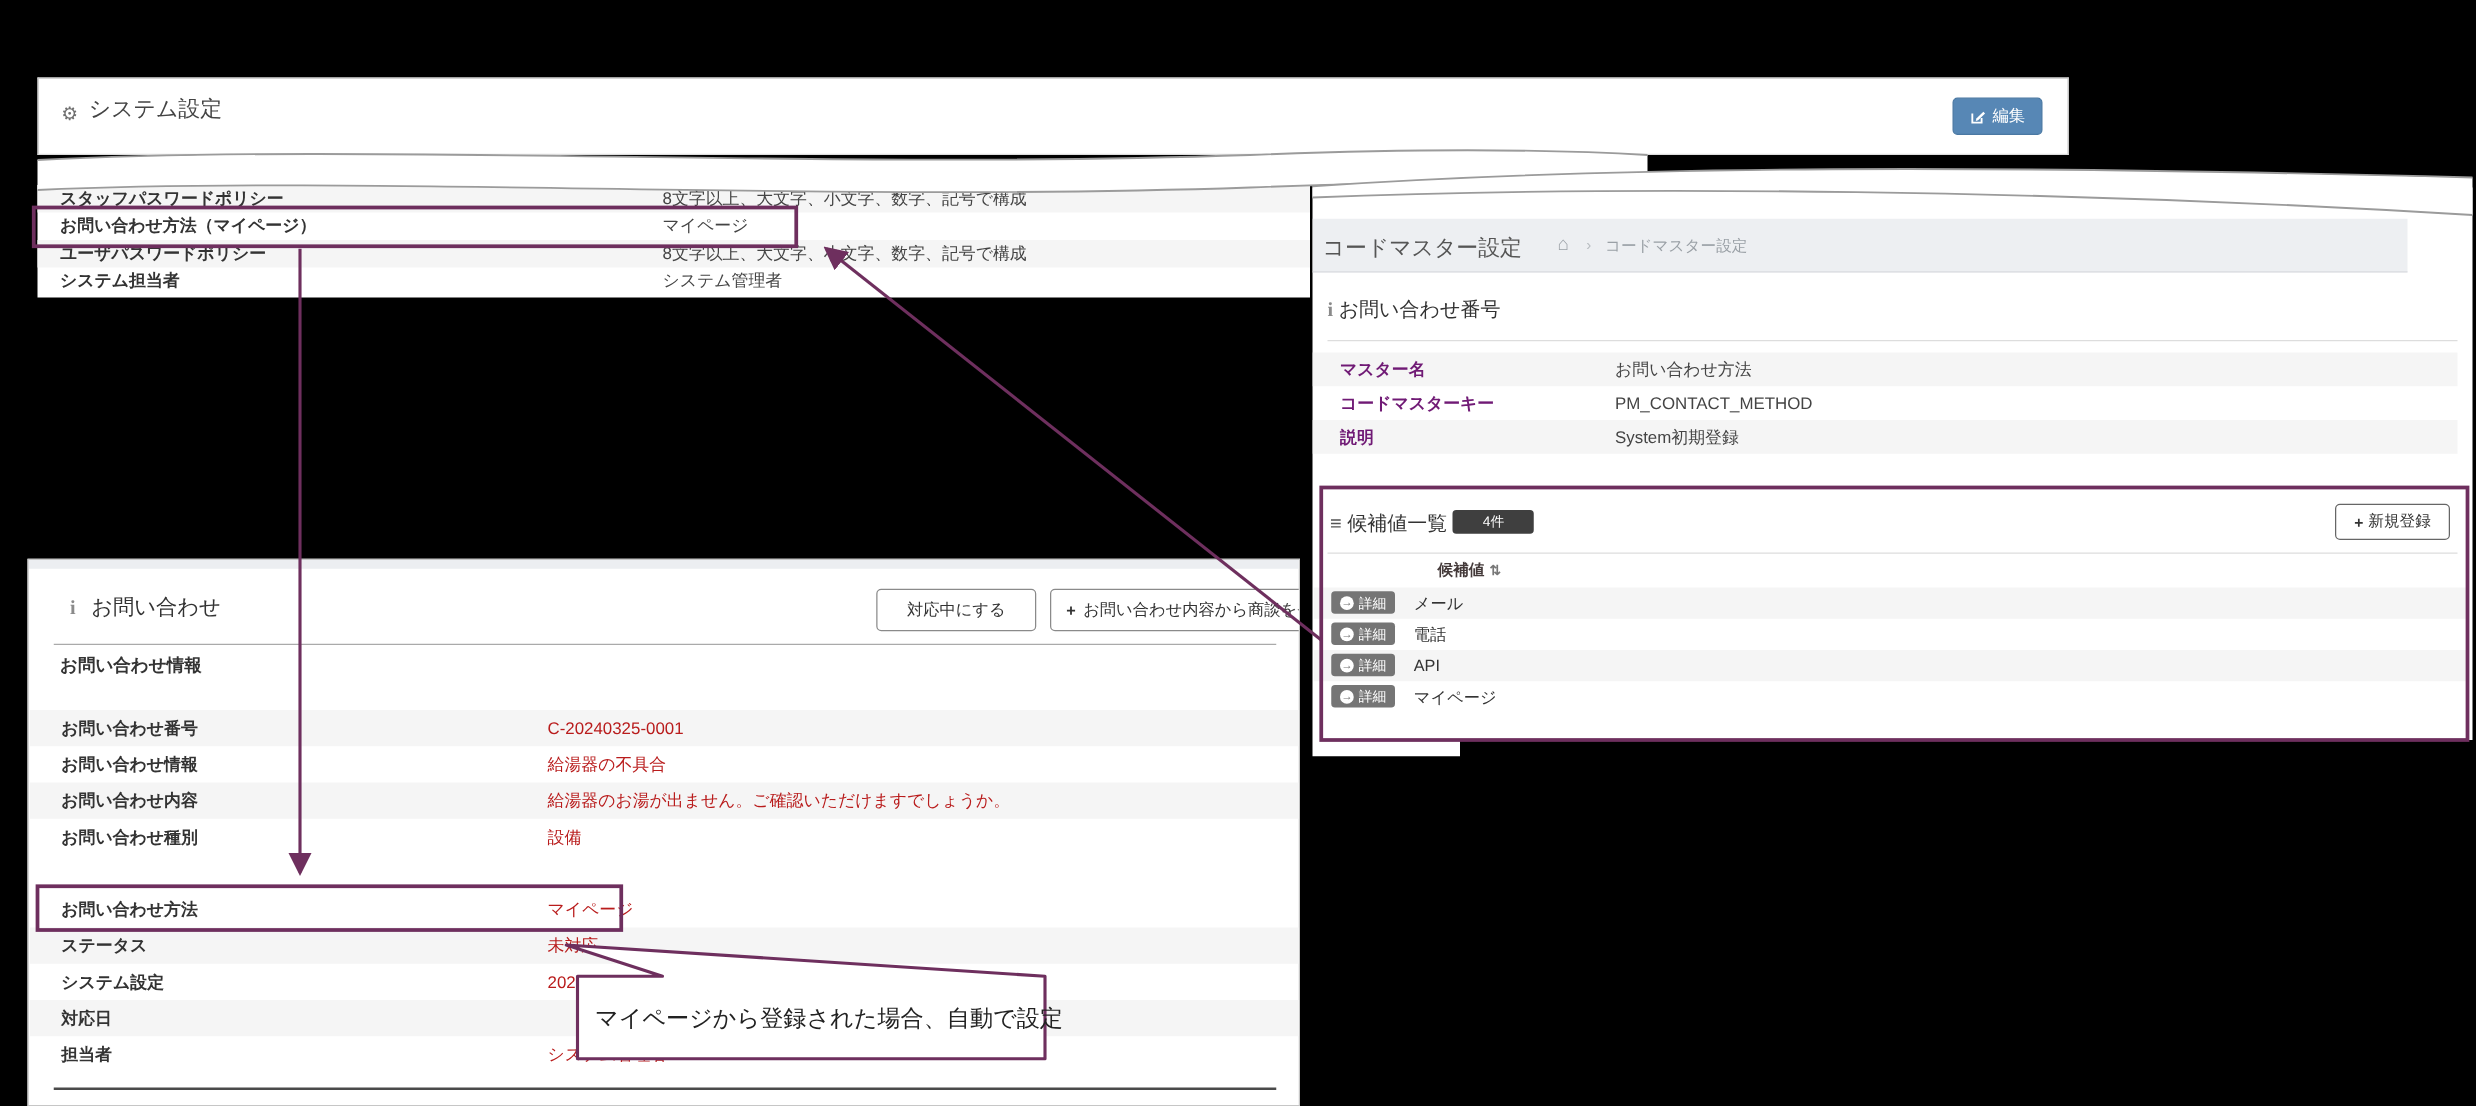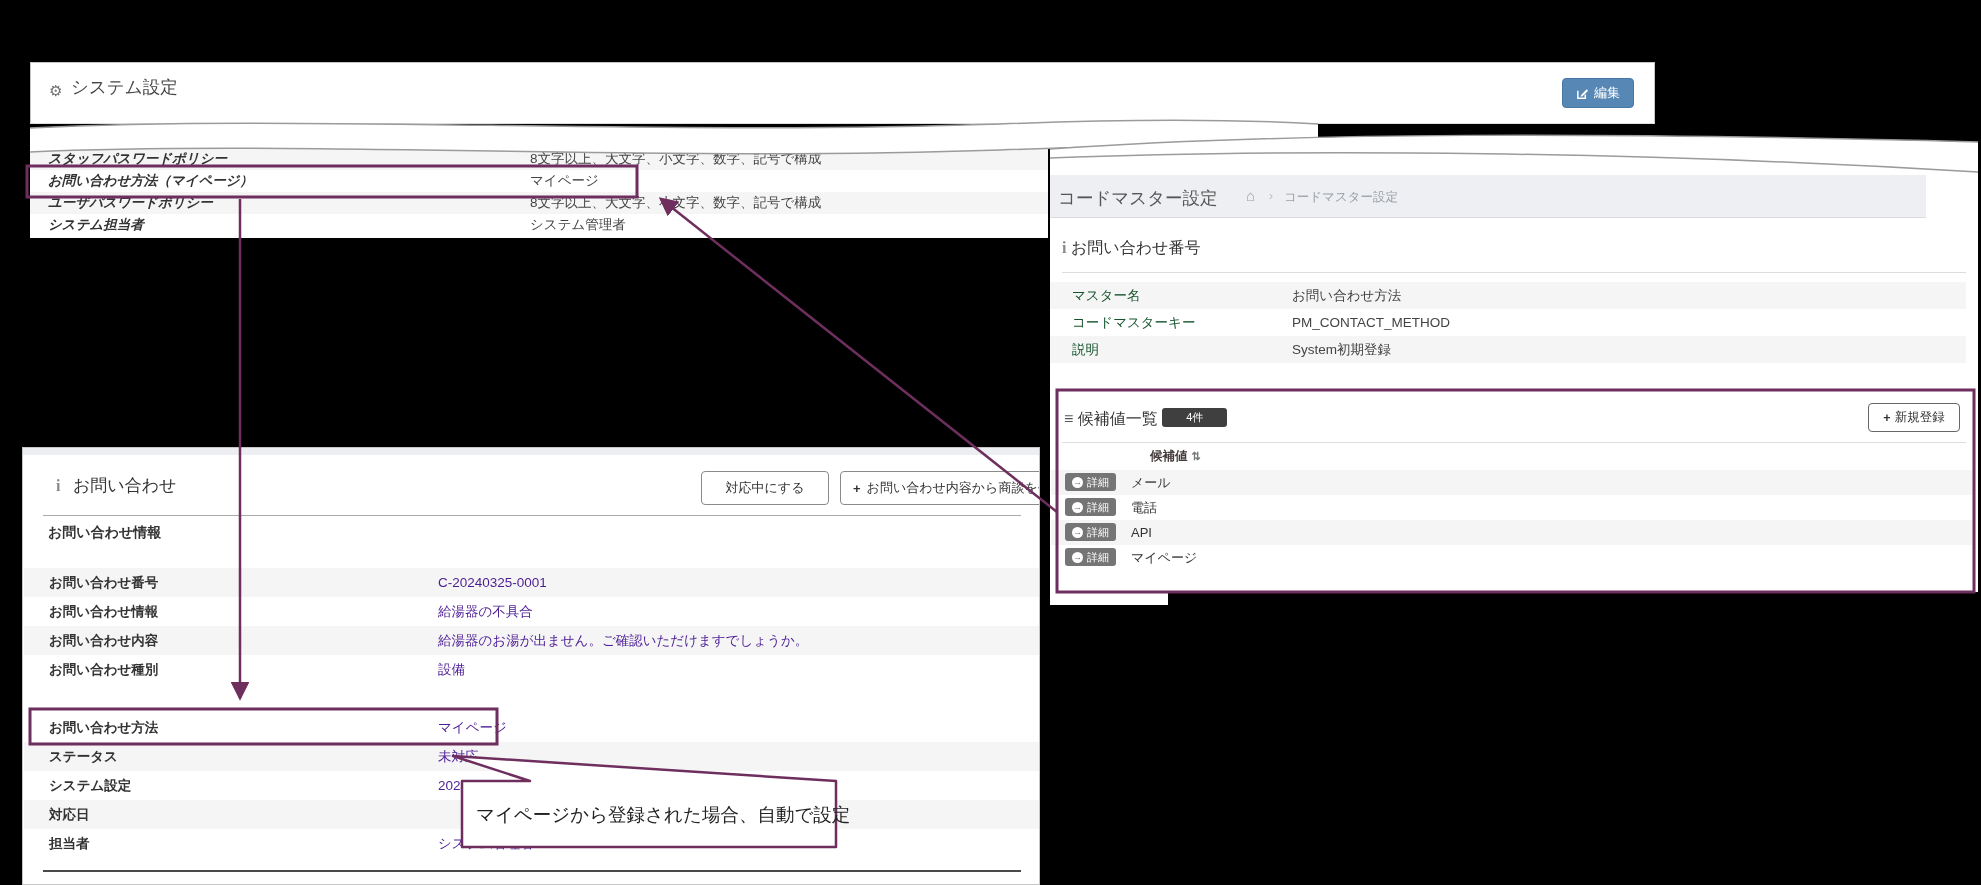--- a/index.html
+++ b/index.html
@@ -10,37 +10,37 @@
   .top-card{left:30px;top:62px;width:1625px;height:62px;background:#fff;
             border:1px solid #c6c6c6;border-bottom:1px solid #ddd;box-sizing:border-box;z-index:10;}
   .top-card .gear{position:absolute;left:18px;top:19px;font-size:15px;color:#6f6f6f;}
   .top-card h1{position:absolute;left:40px;top:12px;margin:0;font-size:17.5px;font-weight:normal;color:#444;}
   .edit-btn{position:absolute;right:20px;top:15px;width:72px;height:30px;background:#5787b5;
             border:1px solid #4a78a3;border-radius:4px;color:#fff;font-size:13px;
             display:flex;align-items:center;justify-content:center;gap:5px;cursor:pointer;}
   
   .sys-table{left:30px;top:148px;width:1018px;height:90px;background:#fff;z-index:10;}
   .trow{position:absolute;left:0;width:1018px;height:22px;line-height:22px;}
-  .trow .lbl{position:absolute;left:18px;font-weight:bold;font-size:13.5px;color:#333;white-space:nowrap;font-style:italic;}
+  .trow .lbl{position:absolute;left:18px;font-weight:bold;font-size:13.5px;color:#333;white-space:nowrap;}
   .trow .val{position:absolute;left:500px;font-size:13.5px;color:#444;white-space:nowrap;text-align:right;}
   .alt{background:#f5f5f5;}
   
   .cm-panel{left:1050px;top:150px;width:928px;height:442px;background:#fff;z-index:20;overflow:hidden;}
   .cm-stub{left:1050px;top:592px;width:118px;height:13px;background:#fff;z-index:20;}
   .cm-head{position:absolute;left:0;top:25px;width:876px;height:43px;background:#edeff2;
            border-bottom:1px solid #d9dcdf;box-sizing:border-box;}
   .cm-head .title{position:absolute;left:8px;top:11px;font-size:17.5px;color:#555;white-space:nowrap;}
   .crumb-home{position:absolute;left:196px;top:12px;font-size:15px;color:#9aa0a6;}
   .crumb-sep{position:absolute;left:219px;top:14px;font-size:12px;color:#b8bcc0;}
   .crumb-cur{position:absolute;left:234px;top:14px;font-size:12.5px;color:#9aa0a6;white-space:nowrap;}
   .i-icon{font-family:"Liberation Serif",serif;font-weight:bold;font-size:16px;color:#8a8a8a;}
   .sec-head{position:absolute;font-size:16px;color:#333;white-space:nowrap;}
   .rule{position:absolute;height:0;border-top:1px solid #ddd;}
   .cmrow{position:absolute;left:0;width:916px;height:27px;line-height:27px;}
-  .cmrow .lbl{position:absolute;left:22px;font-weight:normal;font-size:13.5px;color:#14532d;}
+  .cmrow .lbl{position:absolute;left:22px;font-weight:bold;font-size:13.5px;color:#701a75;}
   .cmrow .val{position:absolute;left:242px;font-size:13.5px;color:#444;}
   .badge{display:inline-block;background:#3f3f3f;color:#fff;font-size:11px;border-radius:3px;
          padding:2px 24px;vertical-align:3px;}
   .new-btn{position:absolute;left:818px;top:253px;width:92px;height:29px;background:#fff;
            border:1px solid #666;border-radius:4px;font-size:12.5px;color:#333;
            display:flex;align-items:center;justify-content:center;gap:4px;cursor:pointer;}
   .cand-header{position:absolute;left:100px;top:298px;font-size:12.5px;font-weight:bold;color:#443a3a;cursor:pointer;}
   .sort-ic{font-size:11px;color:#777;margin-left:4px;}
   .candrow{position:absolute;left:1px;width:922px;height:25px;line-height:25px;}
   .candrow .val{position:absolute;left:80px;font-size:13px;color:#333;}
@@ -54,21 +54,21 @@
              border:1px solid #c6c6c6;box-sizing:border-box;z-index:40;overflow:hidden;}
   .inq-topstrip{position:absolute;left:0;top:0;width:100%;height:7px;background:#eceef1;}
   .inq-panel .head{position:absolute;left:33px;top:26px;}
   .inq-panel .head .t{font-size:17px;color:#333;margin-left:8px;}
   .act-btn{position:absolute;top:23px;height:34px;background:#fff;border:1px solid #8a8a8a;
            border-radius:4px;font-size:13px;color:#333;display:flex;align-items:center;
            justify-content:flex-start;padding:0 12px;gap:6px;white-space:nowrap;
            box-sizing:border-box;cursor:pointer;overflow:hidden;}
   .inqrow{position:absolute;left:1px;width:1016px;height:29px;line-height:29px;}
   .inqrow .lbl{position:absolute;left:25px;font-weight:bold;font-size:13.5px;color:#333;}
-  .inqrow .val{position:absolute;left:414px;font-size:13.5px;color:#4c1d95;white-space:nowrap;}
+  .inqrow .val{position:absolute;left:414px;font-size:13.5px;color:#b91c1c;white-space:nowrap;}
   .sub-head{position:absolute;left:25px;top:76px;font-size:14px;font-weight:bold;color:#333;}
   .bottom-rule{position:absolute;left:20px;top:422px;width:978px;border-top:2px solid #4a4a4a;}
   
   .tear-svg{left:0;top:0;z-index:30;pointer-events:none;}
   .overlay-svg{left:0;top:0;z-index:60;pointer-events:none;}
   .callout-text{font-family:"Liberation Sans",sans-serif;}
 </style>
 </head>
 <body>
 

